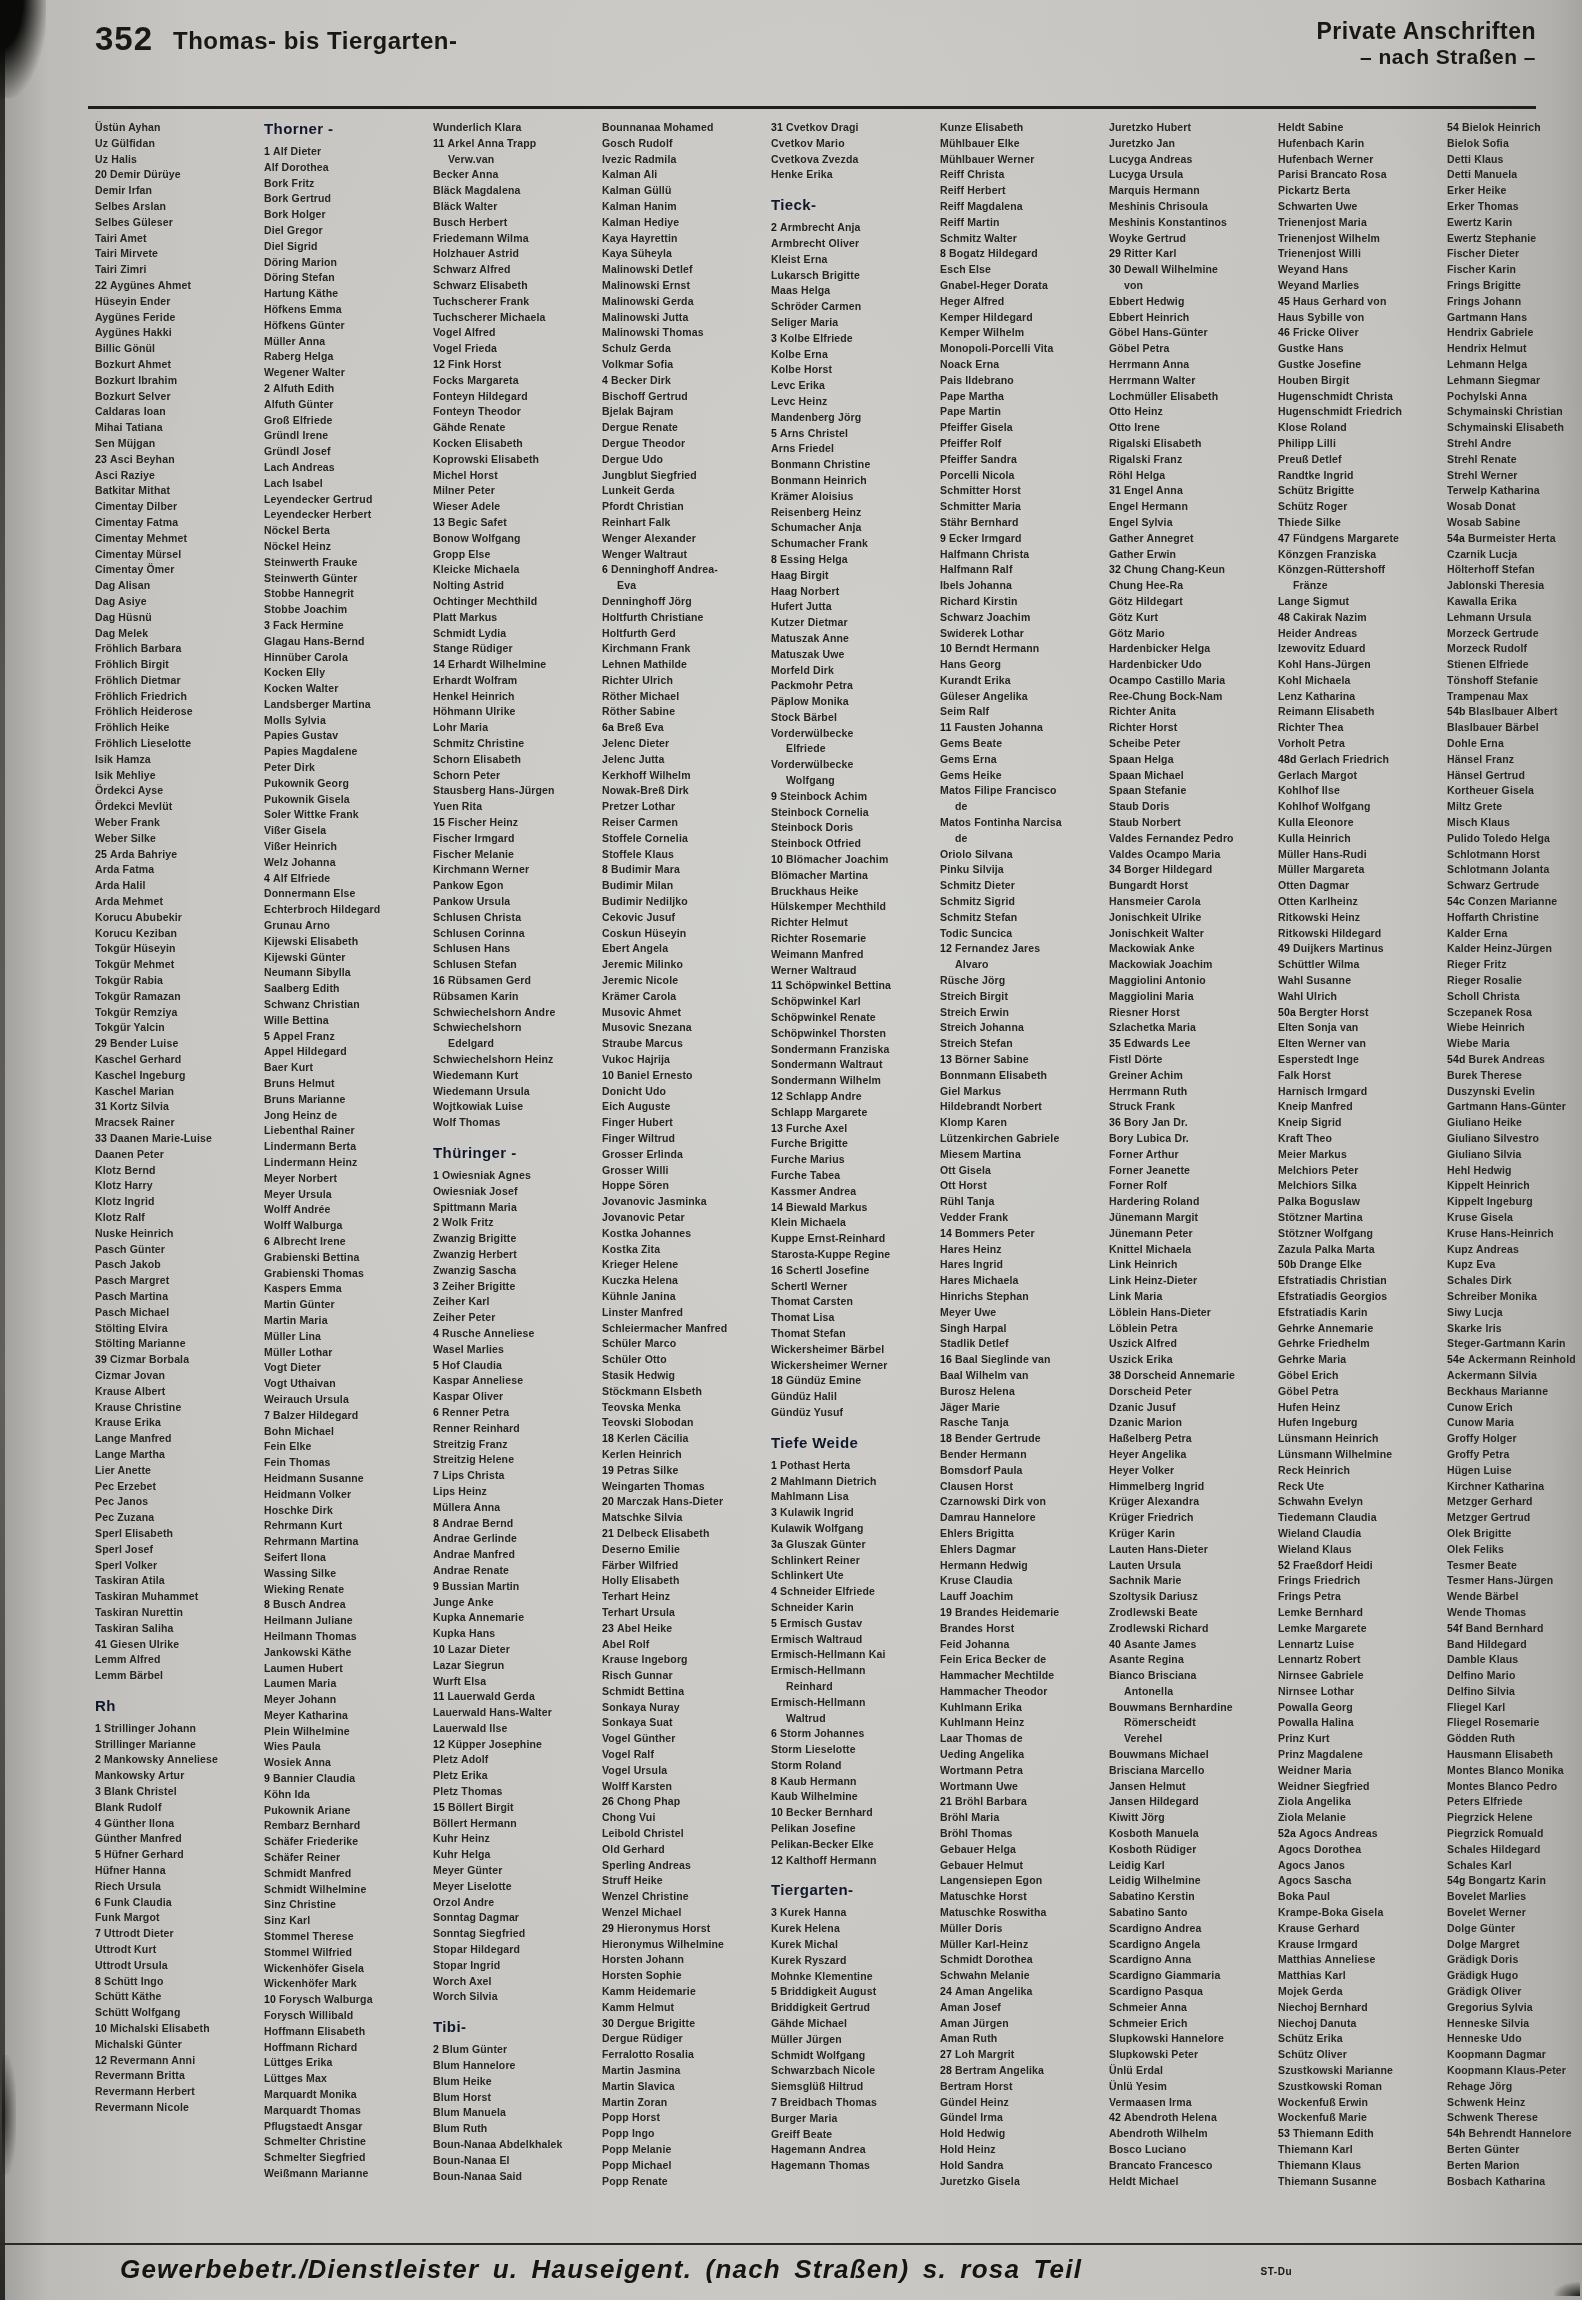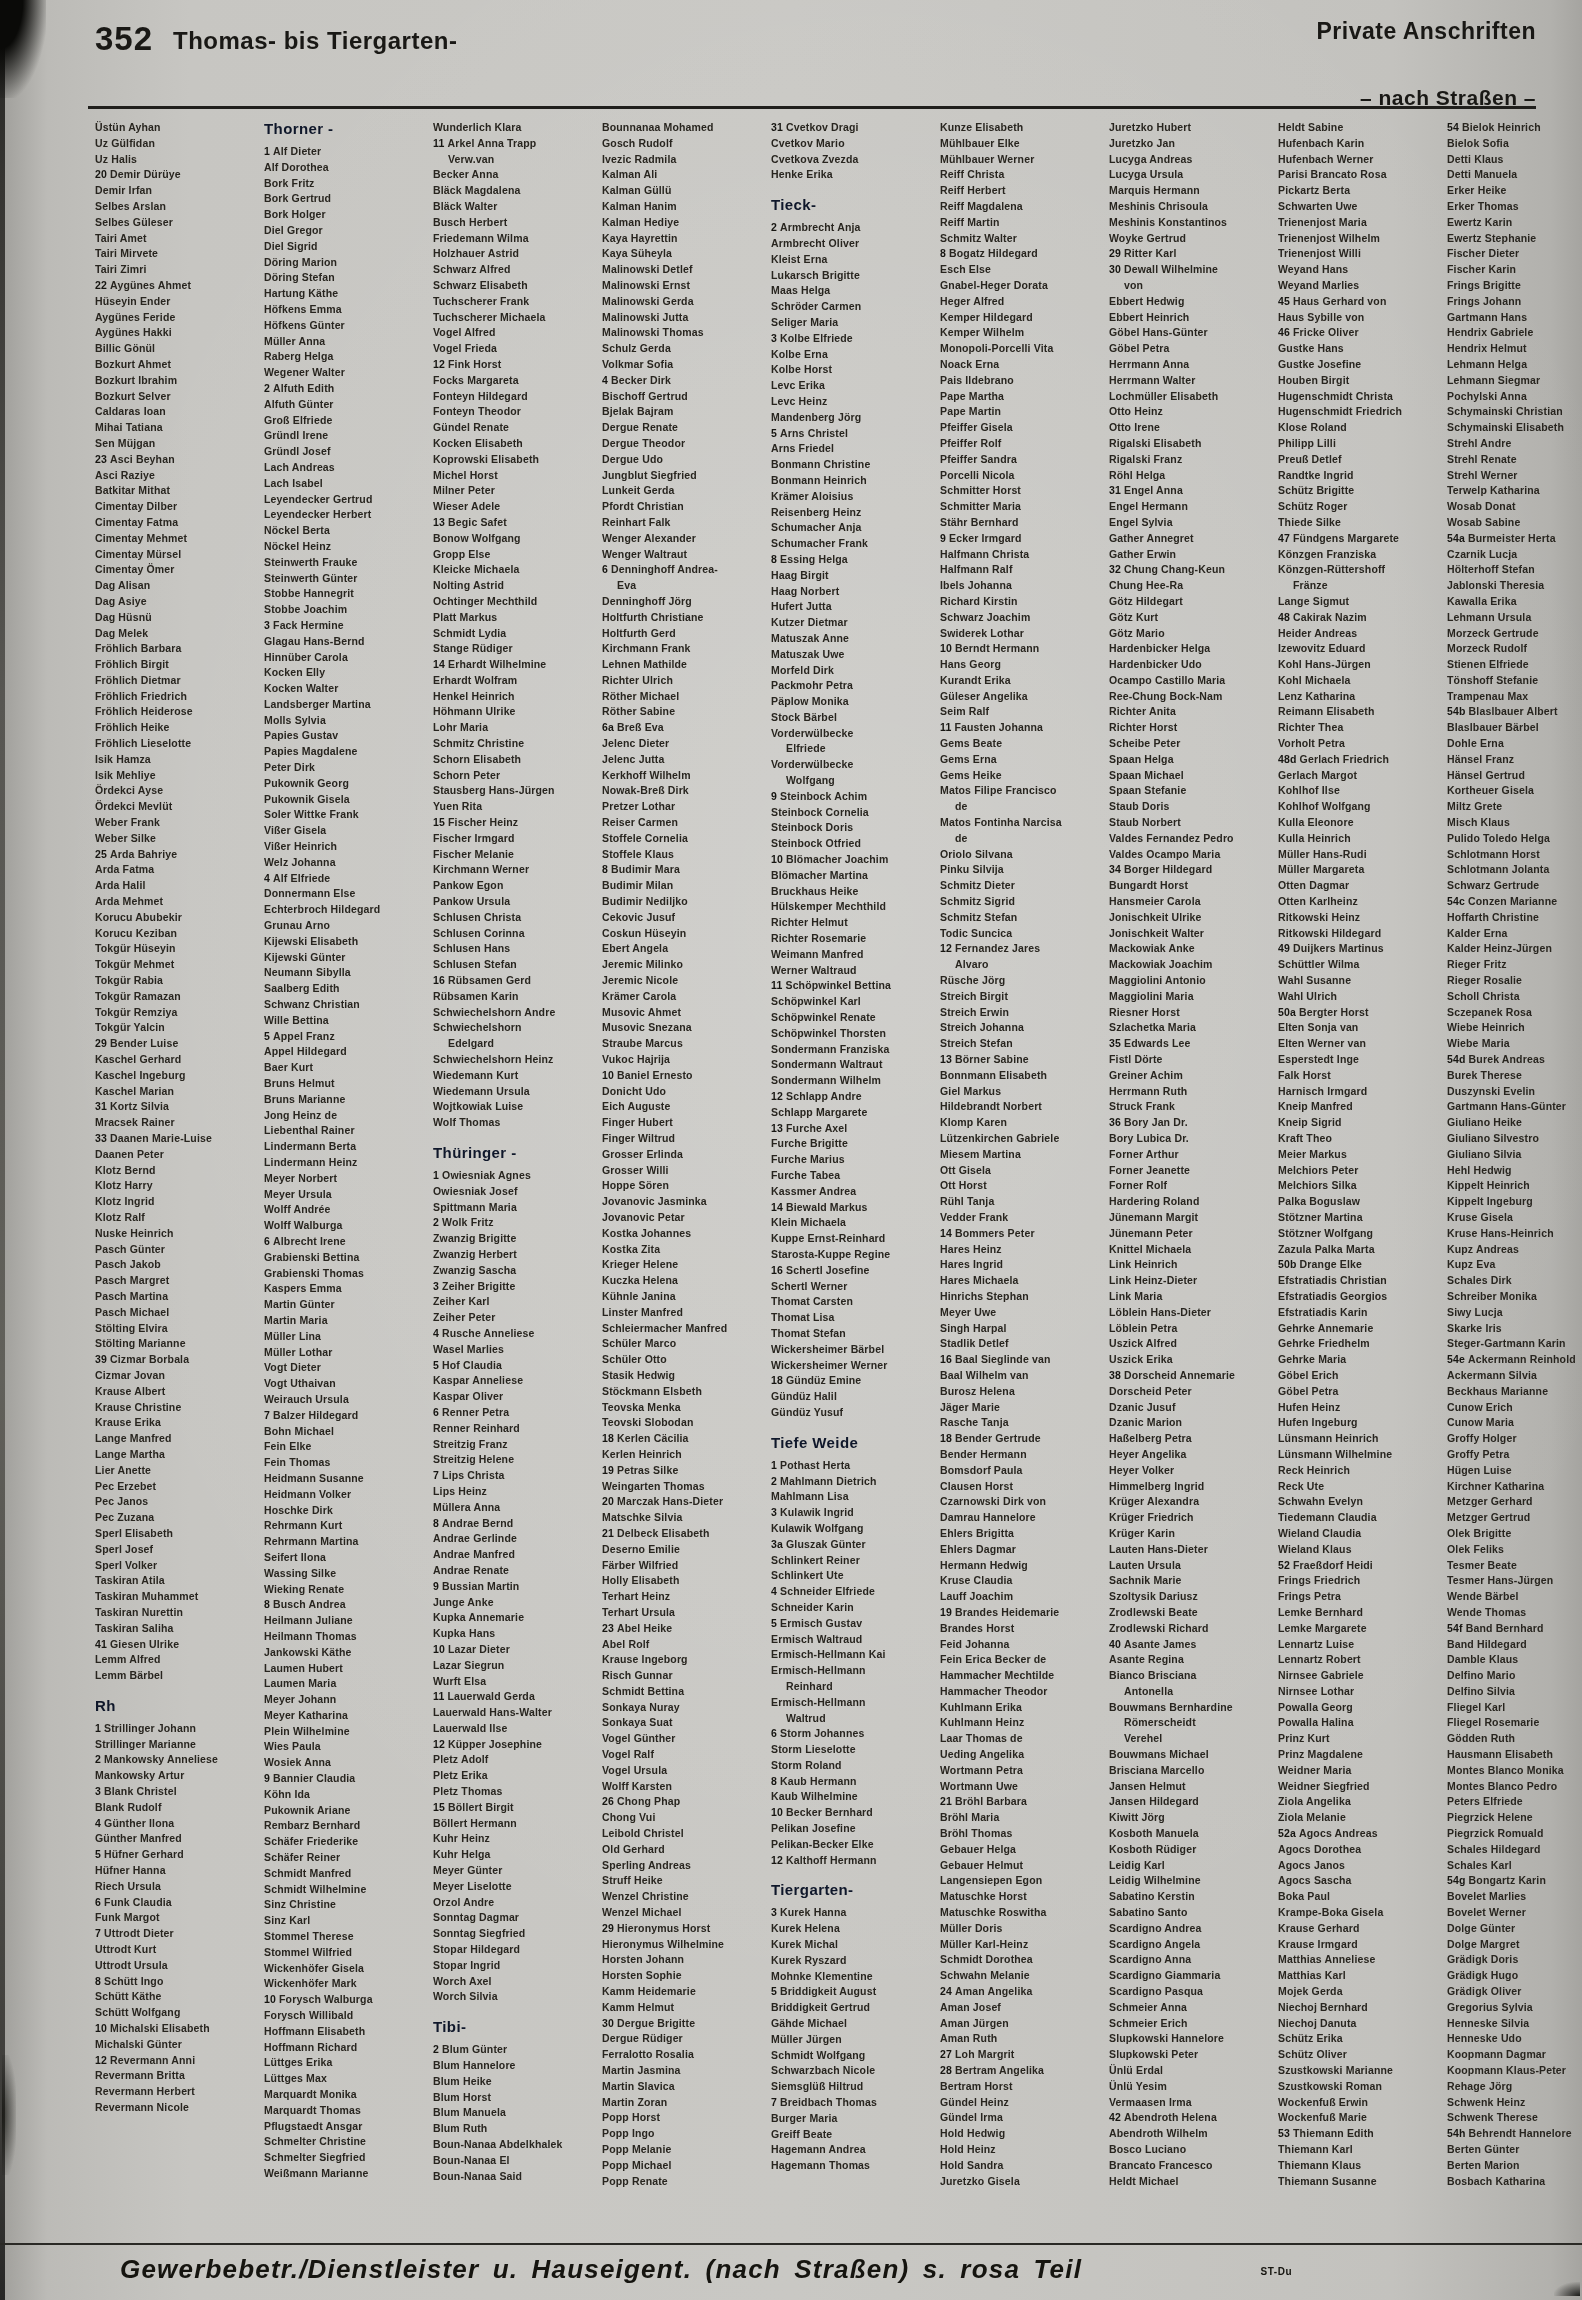--- a/index.html
+++ b/index.html
@@ -19,21 +19,21 @@
   .scan-smudge-bl{position:absolute;left:2px;top:2055px;width:14px;height:120px;
     background:radial-gradient(ellipse at 0% 50%,rgba(20,20,16,.8),rgba(20,20,16,0) 80%);}
   .scan-mark-br{position:absolute;right:2px;bottom:4px;width:26px;height:14px;
     background:radial-gradient(ellipse at 100% 100%,rgba(10,10,8,.9),rgba(10,10,8,0) 75%);}
 
   .header{position:absolute;left:95px;top:18px;right:46px;height:86px;color:#191815;}
   .page-number{position:absolute;left:0;top:2px;font-size:33px;font-weight:bold;letter-spacing:1px;}
   .page-title{position:absolute;left:78px;top:9px;font-size:24px;font-weight:bold;letter-spacing:.5px;}
   .header-right{position:absolute;right:0;top:0;text-align:right;font-weight:bold;line-height:26px;}
   .header-right .l1{font-size:23px;letter-spacing:.5px;}
-  .header-right .l2{font-size:21px;letter-spacing:.5px;margin-top:41px;}
+  .header-right .l2{font-size:21px;letter-spacing:.5px;}
   .header-rule{position:absolute;left:88px;top:106px;width:1448px;height:3px;background:#201f1c;}
 
   #columns{
     position:absolute;left:95px;top:120px;height:2116px;
     display:grid;grid-template-columns:repeat(8,169px) 132px;align-items:start;
     color:#24221e;
   }
   .col{overflow:visible;}
   .entry{
     font-size:10.5px;font-weight:bold;line-height:15.8px;white-space:nowrap;
@@ -348,21 +348,21 @@
       <div class="entry">Schwarz Alfred</div>
       <div class="entry">Schwarz Elisabeth</div>
       <div class="entry">Tuchscherer Frank</div>
       <div class="entry">Tuchscherer Michaela</div>
       <div class="entry">Vogel Alfred</div>
       <div class="entry">Vogel Frieda</div>
       <div class="entry"><b>12</b>&nbsp;Fink Horst</div>
       <div class="entry">Focks Margareta</div>
       <div class="entry">Fonteyn Hildegard</div>
       <div class="entry">Fonteyn Theodor</div>
-      <div class="entry">Gündel Renate</div>
+      <div class="entry">Gähde Renate</div>
       <div class="entry">Kocken Elisabeth</div>
       <div class="entry">Koprowski Elisabeth</div>
       <div class="entry">Michel Horst</div>
       <div class="entry">Milner Peter</div>
       <div class="entry">Wieser Adele</div>
       <div class="entry"><b>13</b>&nbsp;Begic Safet</div>
       <div class="entry">Bonow Wolfgang</div>
       <div class="entry">Gropp Else</div>
       <div class="entry">Kleicke Michaela</div>
       <div class="entry">Nolting Astrid</div>

